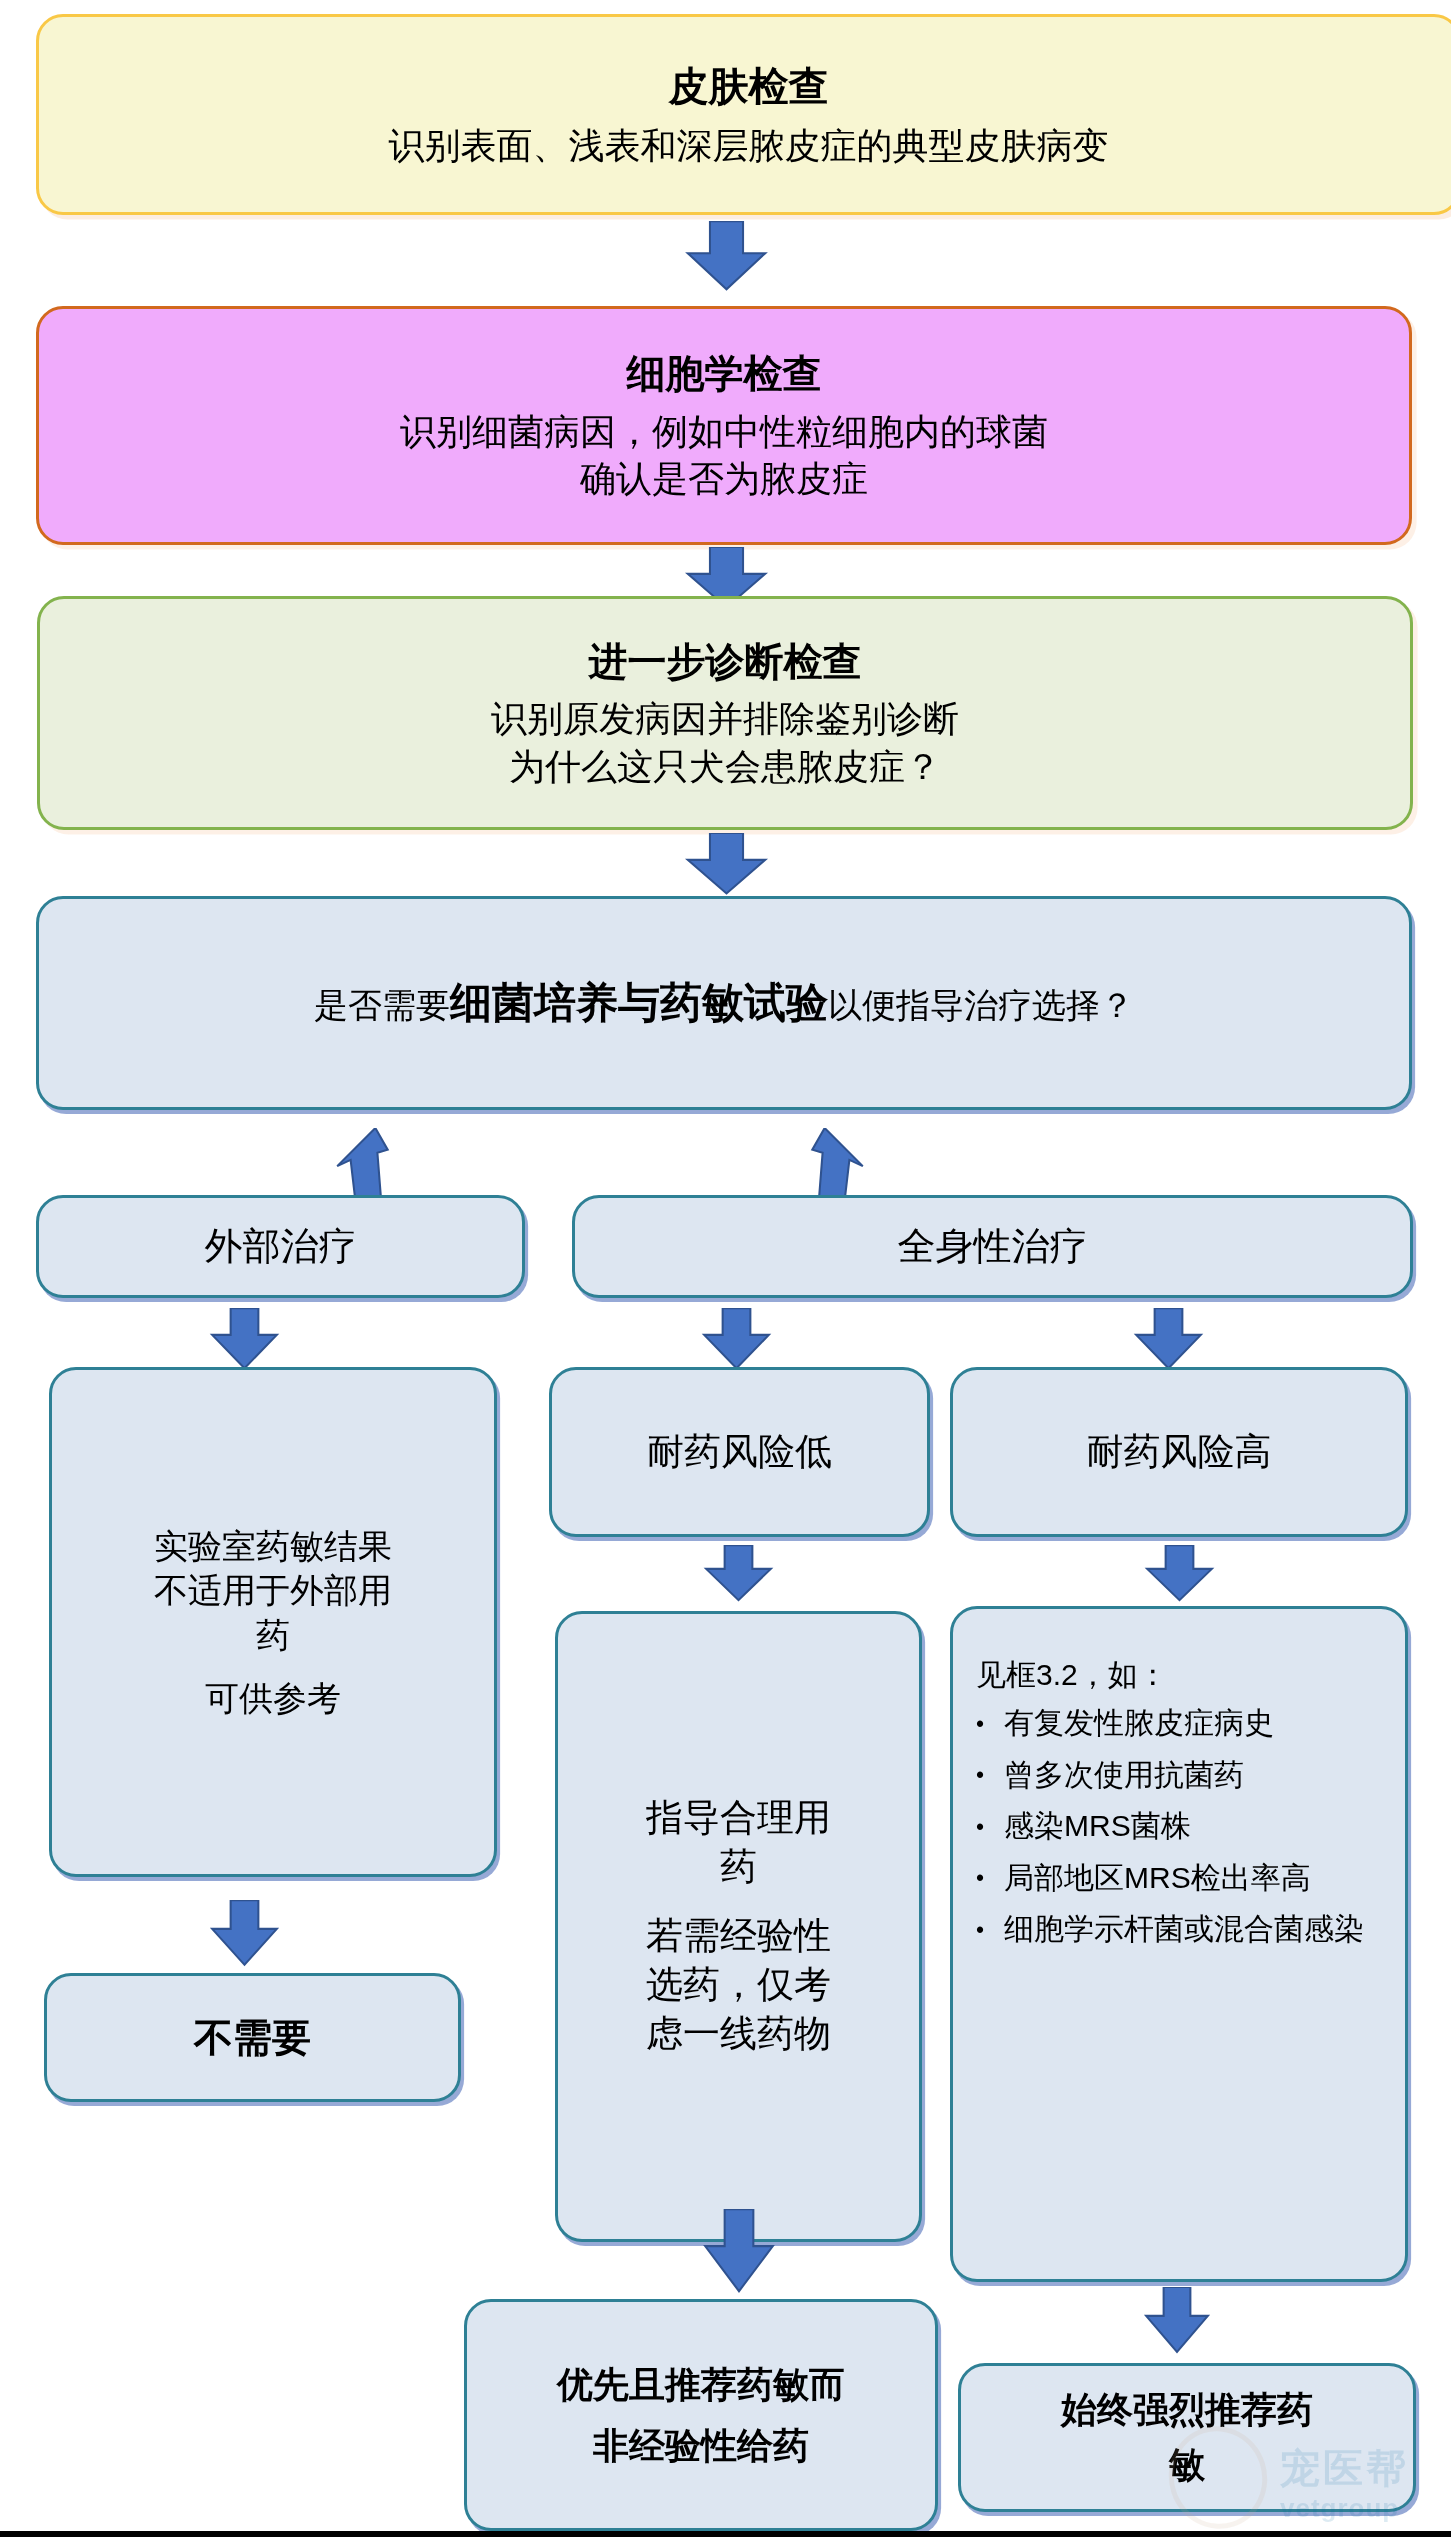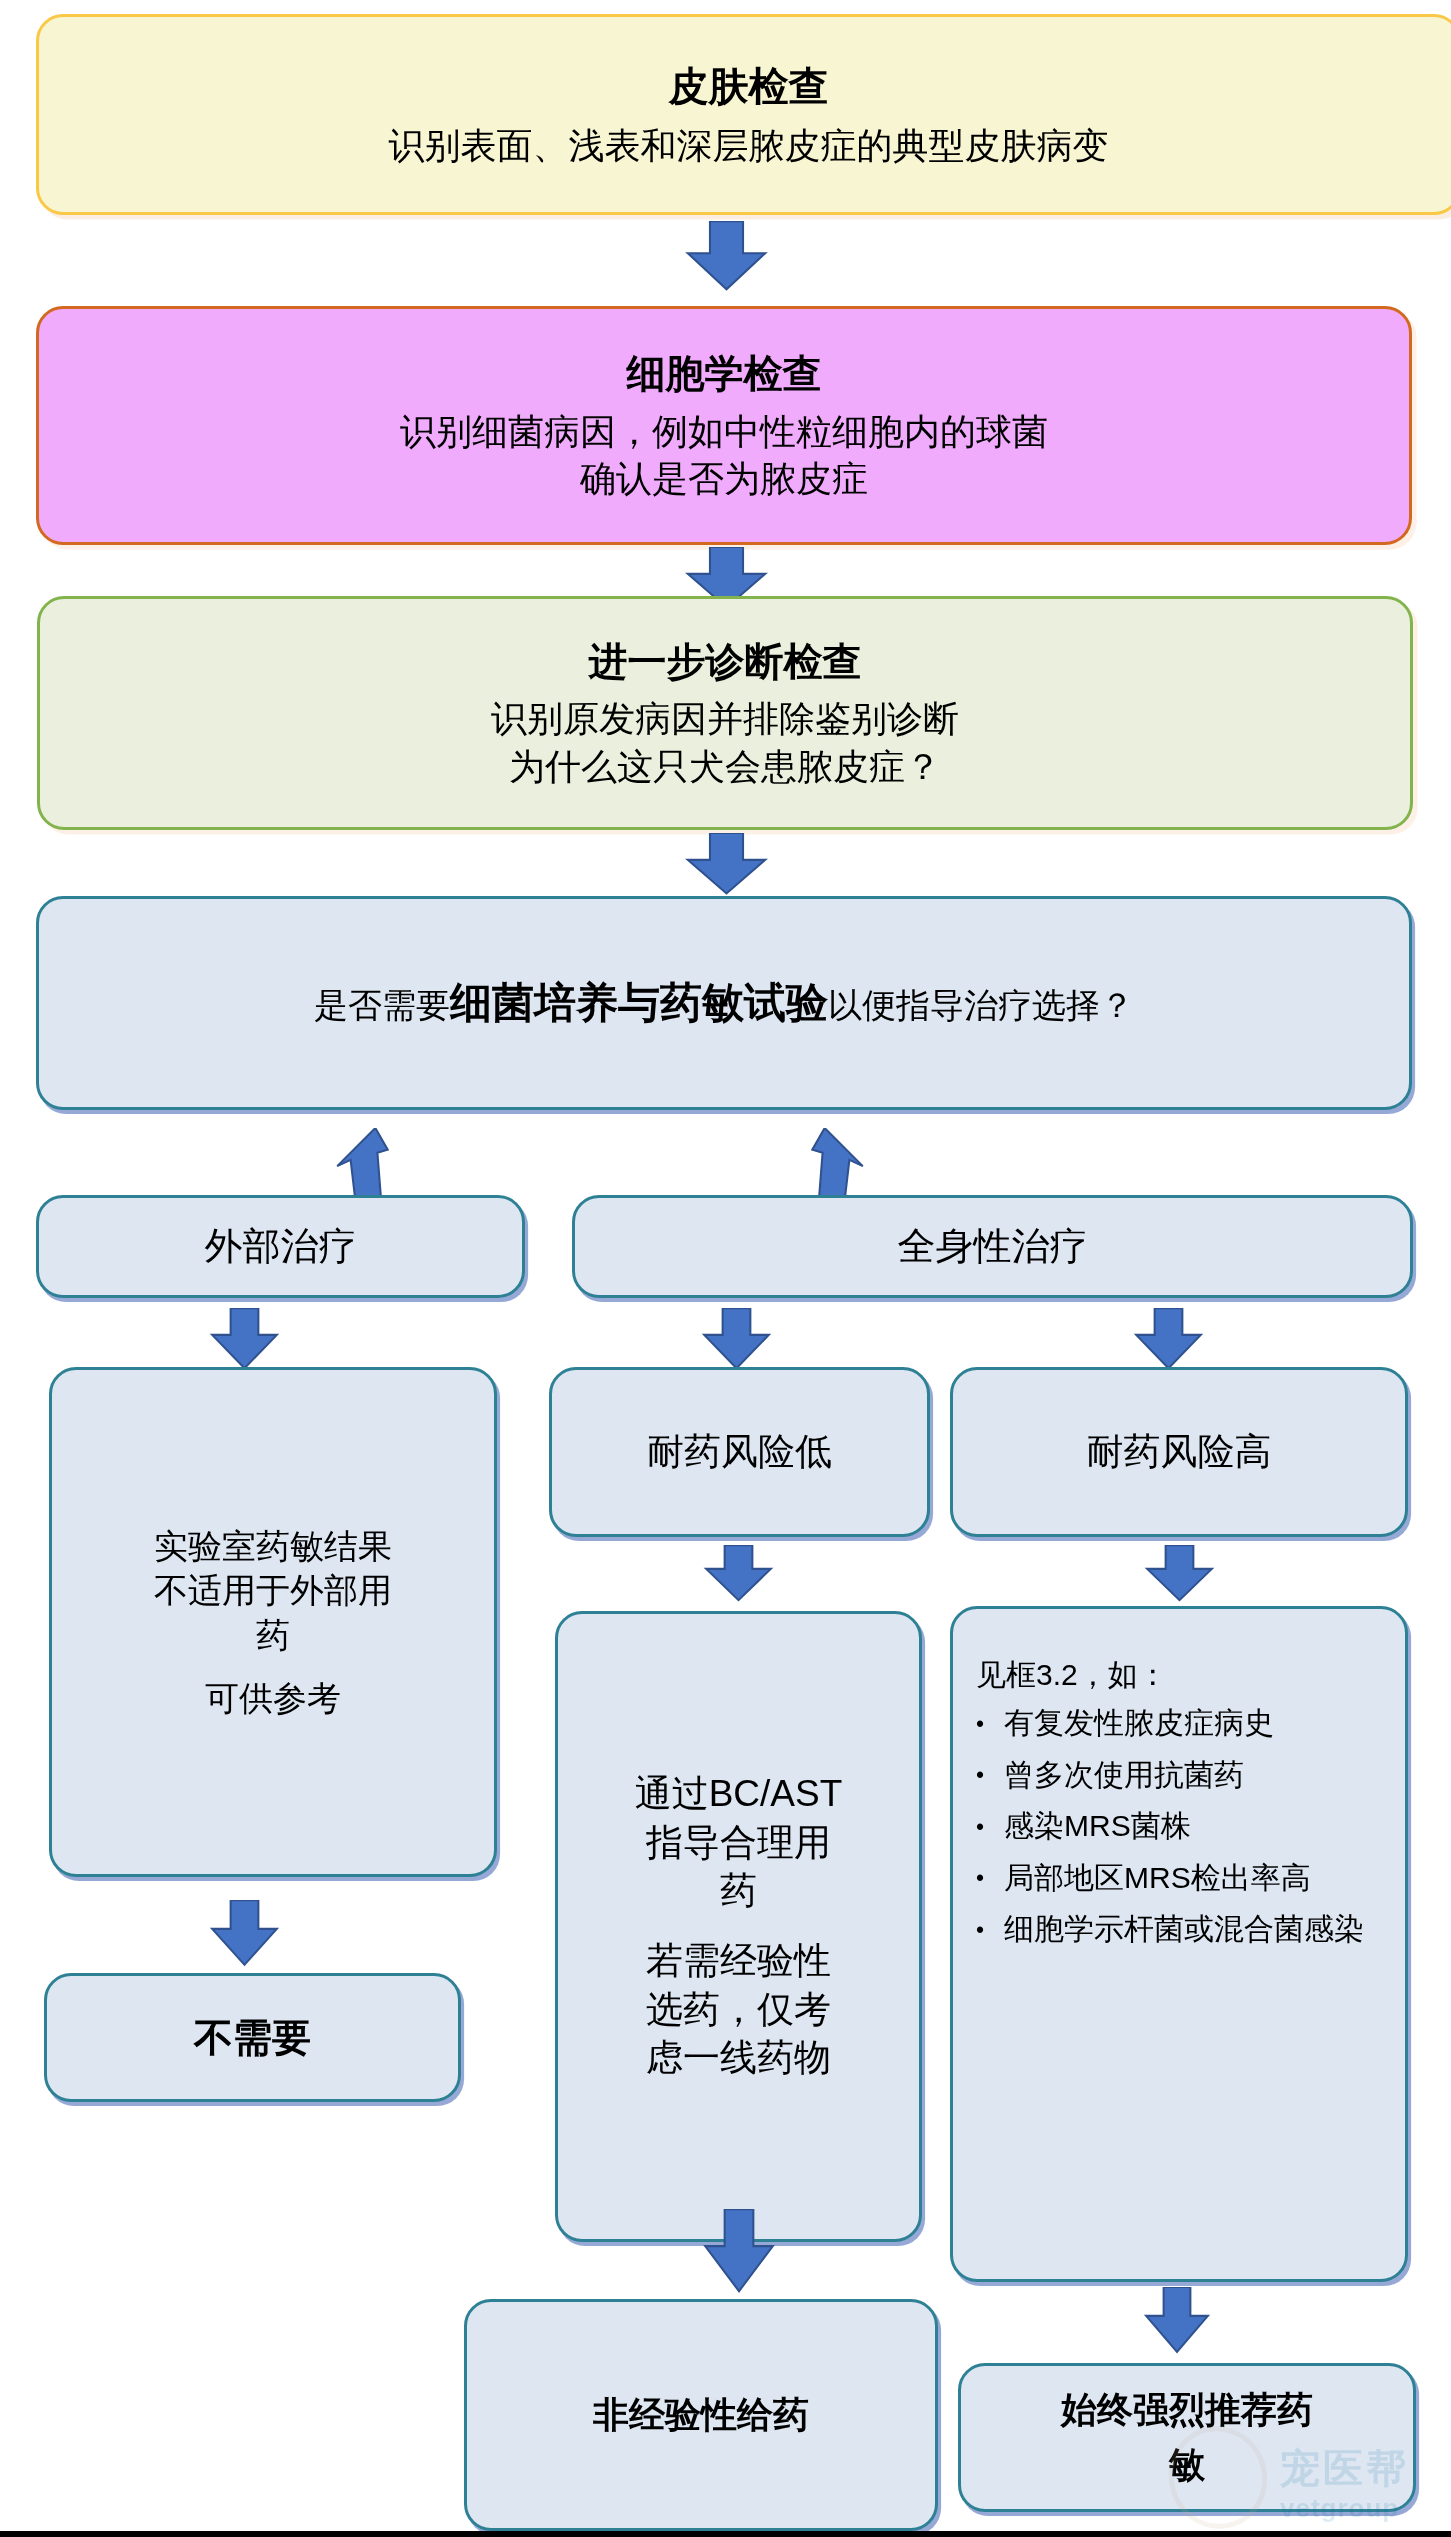--- a/index.html
+++ b/index.html
@@ -233,21 +233,20 @@
     <svg width="77" height="67" viewBox="0 0 150 130">
       <polygon points="48,0 102,0 102,56 138,56 75,126 12,56 48,56" fill="#4472c4" stroke="#2f528f" stroke-width="4"></polygon>
     </svg>
   </span>
 
   <div class="box box-blue" style="left:44px; top:1973px; width:417px; height:129px;">
     <span style="font-size:39px; font-weight:bold;">不需要</span>
   </div>
 
   <div class="box box-blue" style="left:555px; top:1611px; width:367px; height:631px;">
-    <span class="sub" style="font-size:37px;">通过BC/AST</span>
     <span class="sub" style="font-size:37px;">指导合理用</span>
     <span class="sub" style="font-size:37px; margin-bottom:20.6px;">药</span>
     <span class="sub" style="font-size:37px;">若需经验性</span>
     <span class="sub" style="font-size:37px;">选药，仅考</span>
     <span class="sub" style="font-size:37px;">虑一线药物</span>
   </div>
 
   <div class="box box-blue" style="left:950px; top:1606px; width:458px; height:676px; justify-content:flex-start;">
     <div class="bul-wrap" style="position:static; width:100%; padding:46px 25px 0 23px;">
       <span class="bul-head" style="font-size:30px;">见框3.2，如：</span>
@@ -285,20 +284,21 @@
     </svg>
   </span>
 
   <span class="arrow-down" style="left:1141px; top:2287px;">
     <svg width="72" height="67" viewBox="0 0 140 130">
       <polygon points="44,0 96,0 96,56 130,56 70,126 10,56 44,56" fill="#4472c4" stroke="#2f528f" stroke-width="4"></polygon>
     </svg>
   </span>
 
   <div class="box box-blue" style="left:464px; top:2299px; width:474px; height:232px;">
+    <span class="sub" style="font-size:36px; font-weight:bold; margin-bottom:13.4px;">优先且推荐药敏而</span>
     <span class="sub" style="font-size:36px; font-weight:bold;">非经验性给药</span>
   </div>
 
   <div class="box box-blue" style="left:958px; top:2363px; width:458px; height:149px;">
     <span class="sub" style="font-size:36px; font-weight:bold; margin-bottom:7.2px;">始终强烈推荐药</span>
     <span class="sub" style="font-size:36px; font-weight:bold;">敏</span>
   </div>
 
   <div id="watermark" style="left:1169px; top:2421px; width:268px; height:113px;">
     <div class="wm-ell" style="left:0px; top:5.2px; width:98px; height:103px;"></div>

